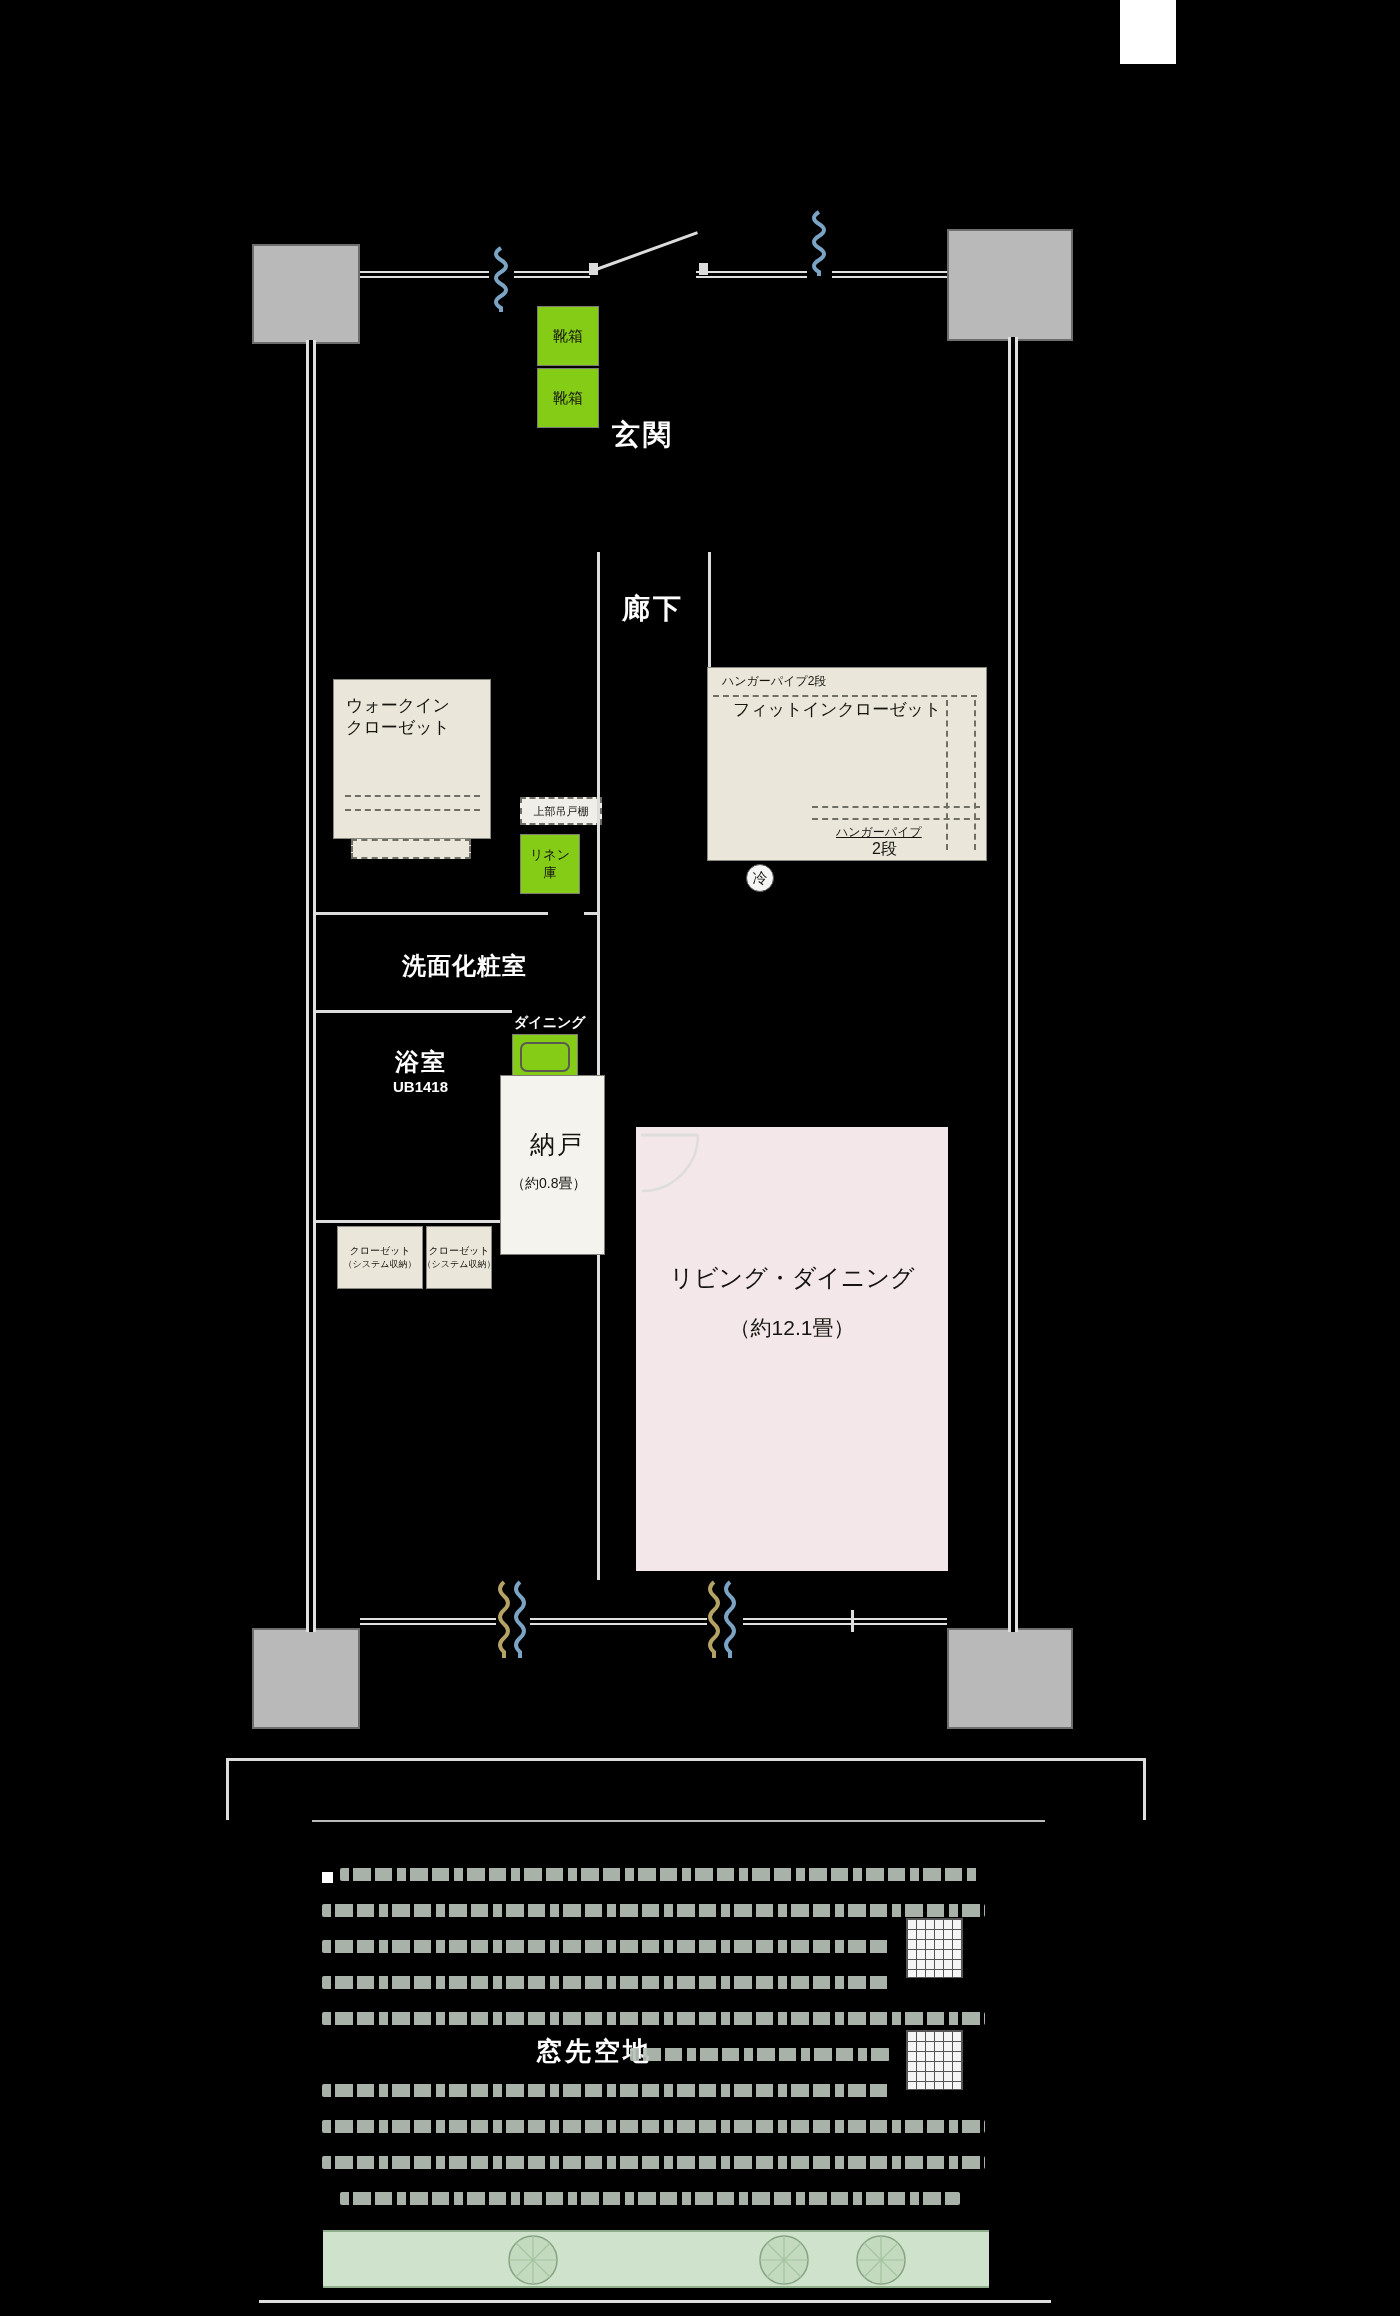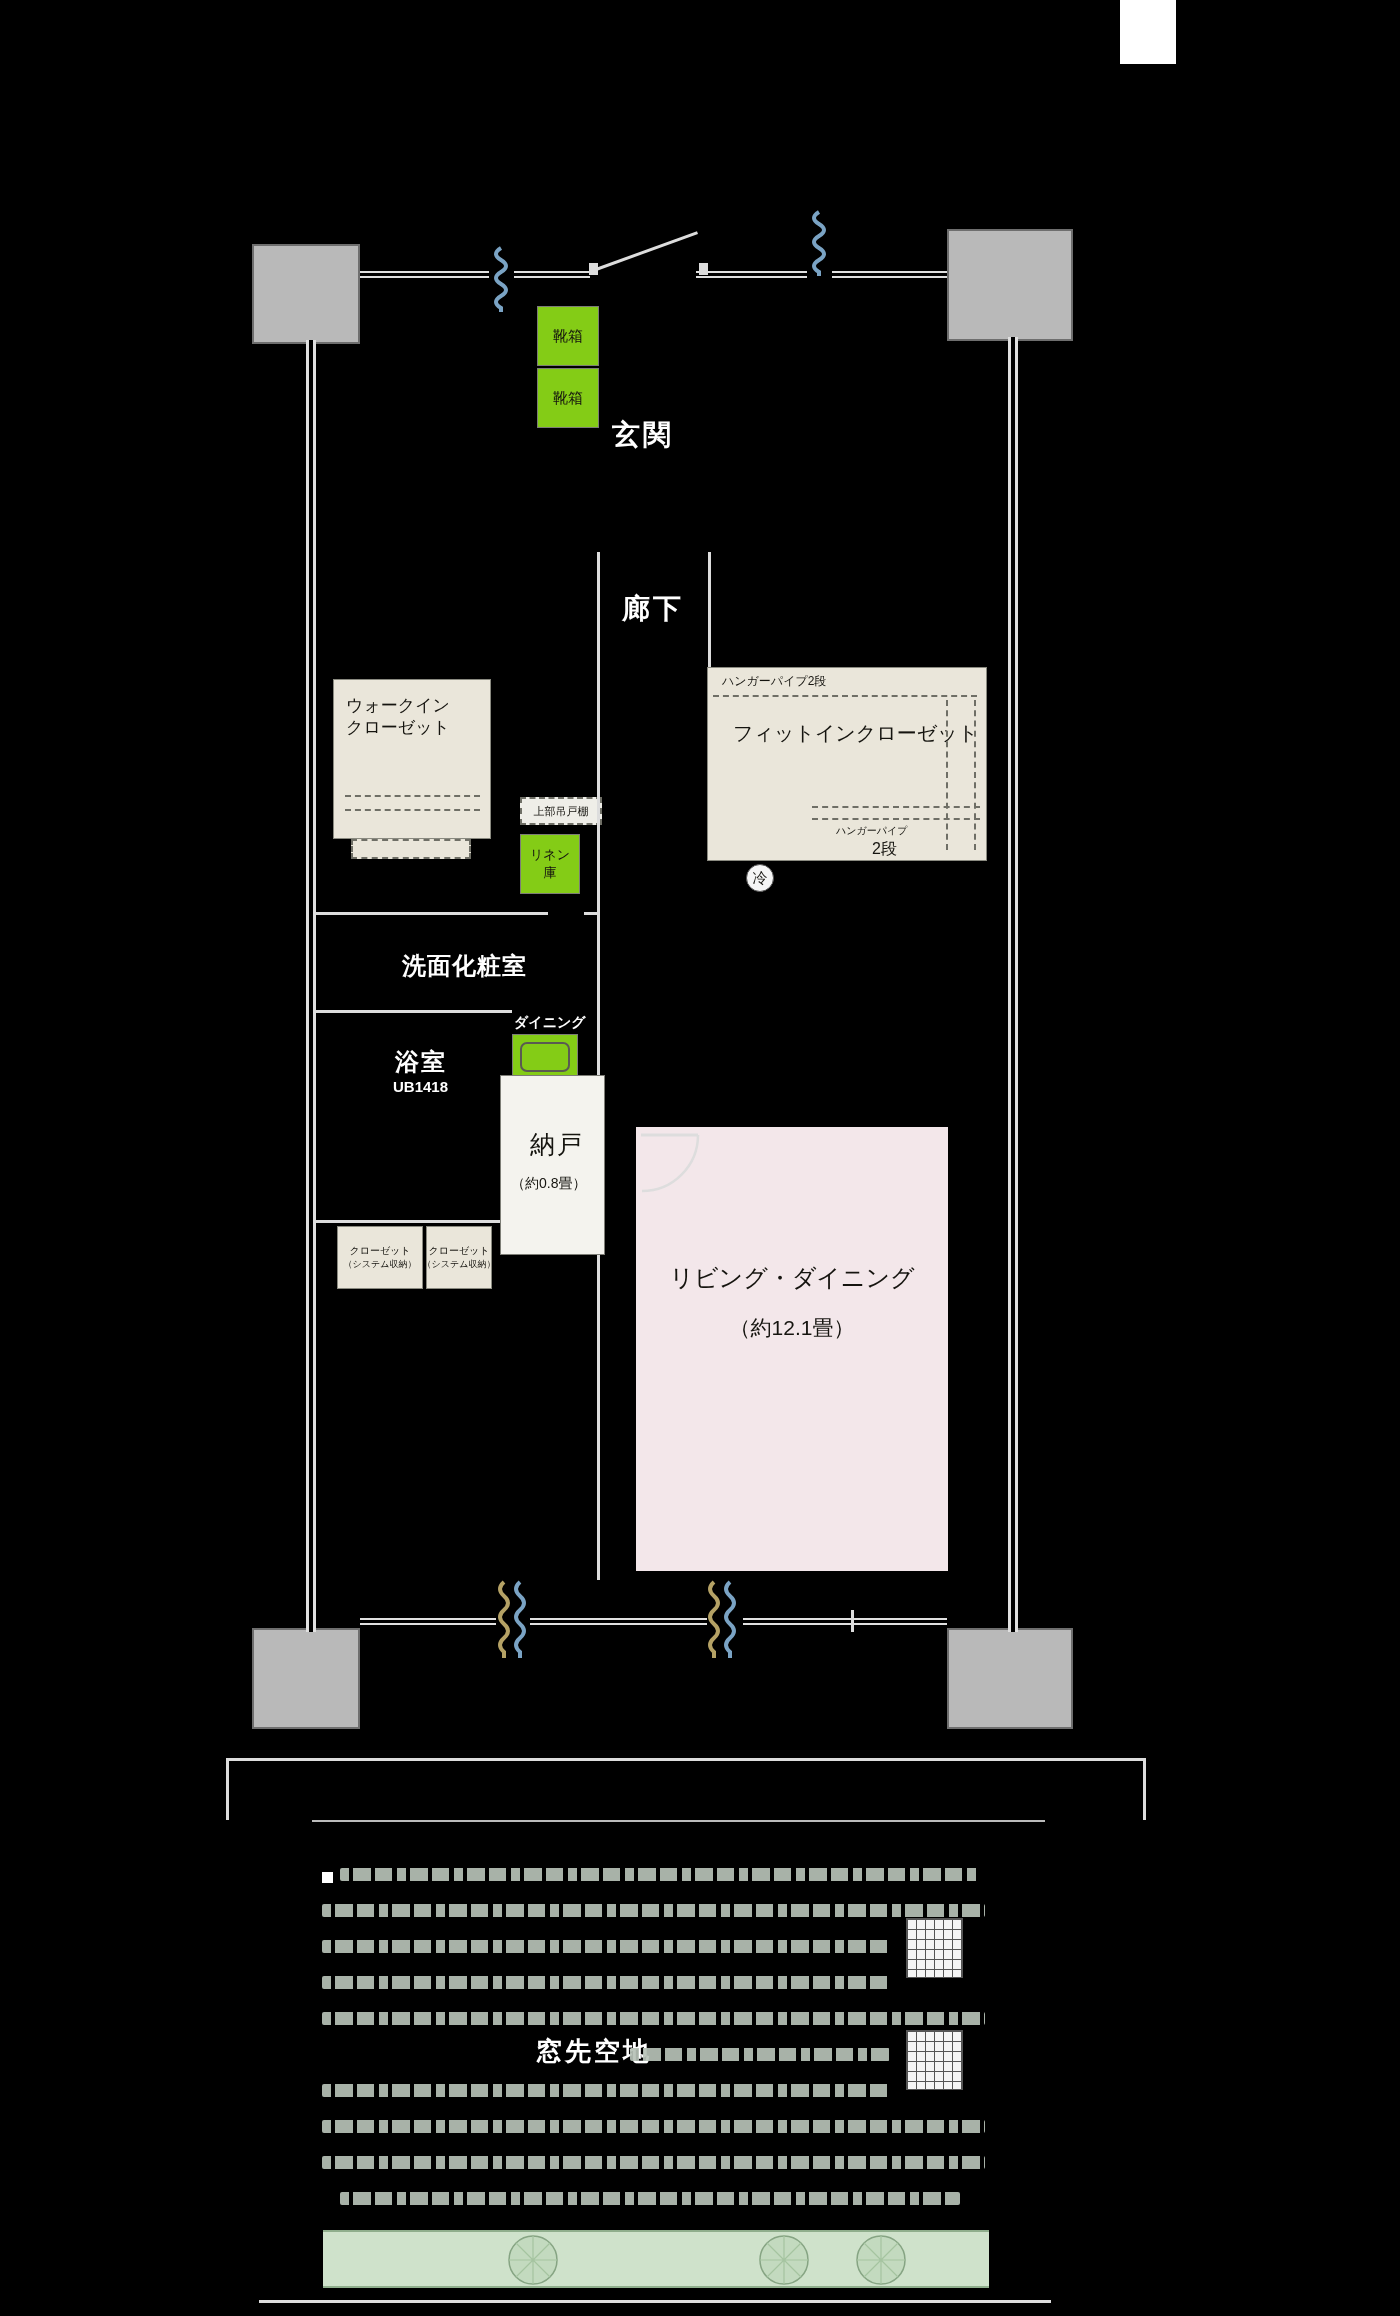--- a/index.html
+++ b/index.html
@@ -84,26 +84,26 @@
   <div class="abs cream" style="left:333px;top:679px;width:158px;height:160px;"></div>
   <div class="blk" style="left:346px;top:694px;font-size:17px;">ウォークイン</div>
   <div class="blk" style="left:346px;top:716px;font-size:17px;">クローゼット</div>
   <div class="abs dash-h" style="left:345px;top:795px;width:135px;"></div>
   <div class="abs dash-h" style="left:345px;top:809px;width:135px;"></div>
   <div class="abs" style="left:351px;top:839px;width:120px;height:20px;background:#eae6da;border:2px dashed #6f6f66;box-sizing:border-box;"></div>
 
   <div class="abs cream" style="left:707px;top:667px;width:280px;height:194px;"></div>
   <div class="blk" style="left:722px;top:673px;font-size:12px;">ハンガーパイプ2段</div>
   <div class="abs dash-h" style="left:713px;top:695px;width:264px;"></div>
-  <div class="blk" style="left:733px;top:720px;font-size:20px;">フィットインクローゼット</div>
+  <div class="blk" style="left:733px;top:698px;font-size:17px;">フィットインクローゼット</div>
   <div class="abs dash-v" style="left:946px;top:700px;height:150px;"></div>
   <div class="abs dash-v" style="left:974px;top:700px;height:150px;"></div>
   <div class="abs dash-h" style="left:812px;top:806px;width:168px;"></div>
   <div class="abs dash-h" style="left:812px;top:818px;width:168px;"></div>
-  <div class="blk" style="left:836px;top:824px;font-size:10px;">ハンガーパイプ</div>
+  <div class="blk" style="left:836px;top:824px;font-size:12px;text-decoration:underline;">ハンガーパイプ</div>
   <div class="blk" style="left:872px;top:839px;font-size:16px;">2段</div>
 
   <div class="abs center" style="left:520px;top:797px;width:82px;height:28px;background:#efeee8;border:2px dashed #6f6f66;box-sizing:border-box;">
     <span class="blk" style="position:static;font-size:11px;">上部吊戸棚</span>
   </div>
 
   <div class="abs whitebox center" style="left:520px;top:834px;width:60px;height:60px;">
     <span class="blk" style="position:static;font-size:13px;">リネン</span>
     <span class="blk" style="position:static;font-size:13px;">庫</span>
   </div>

